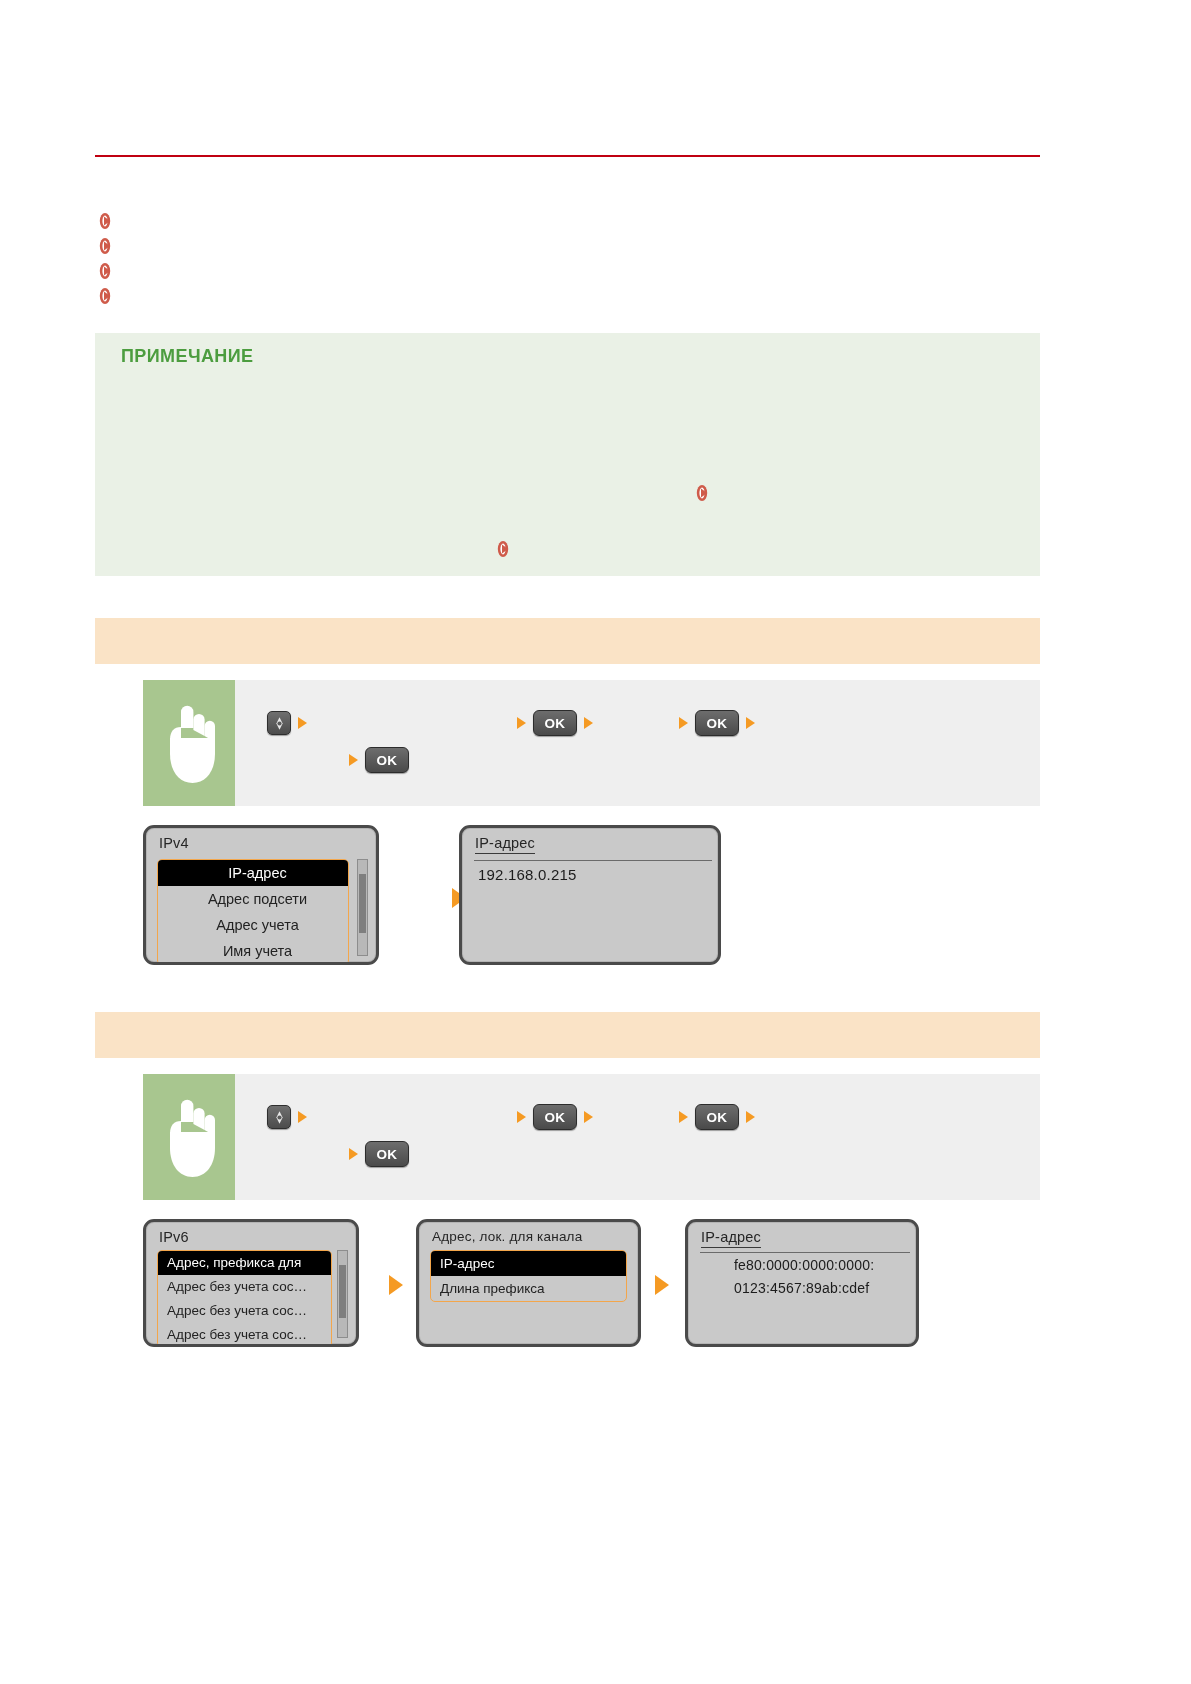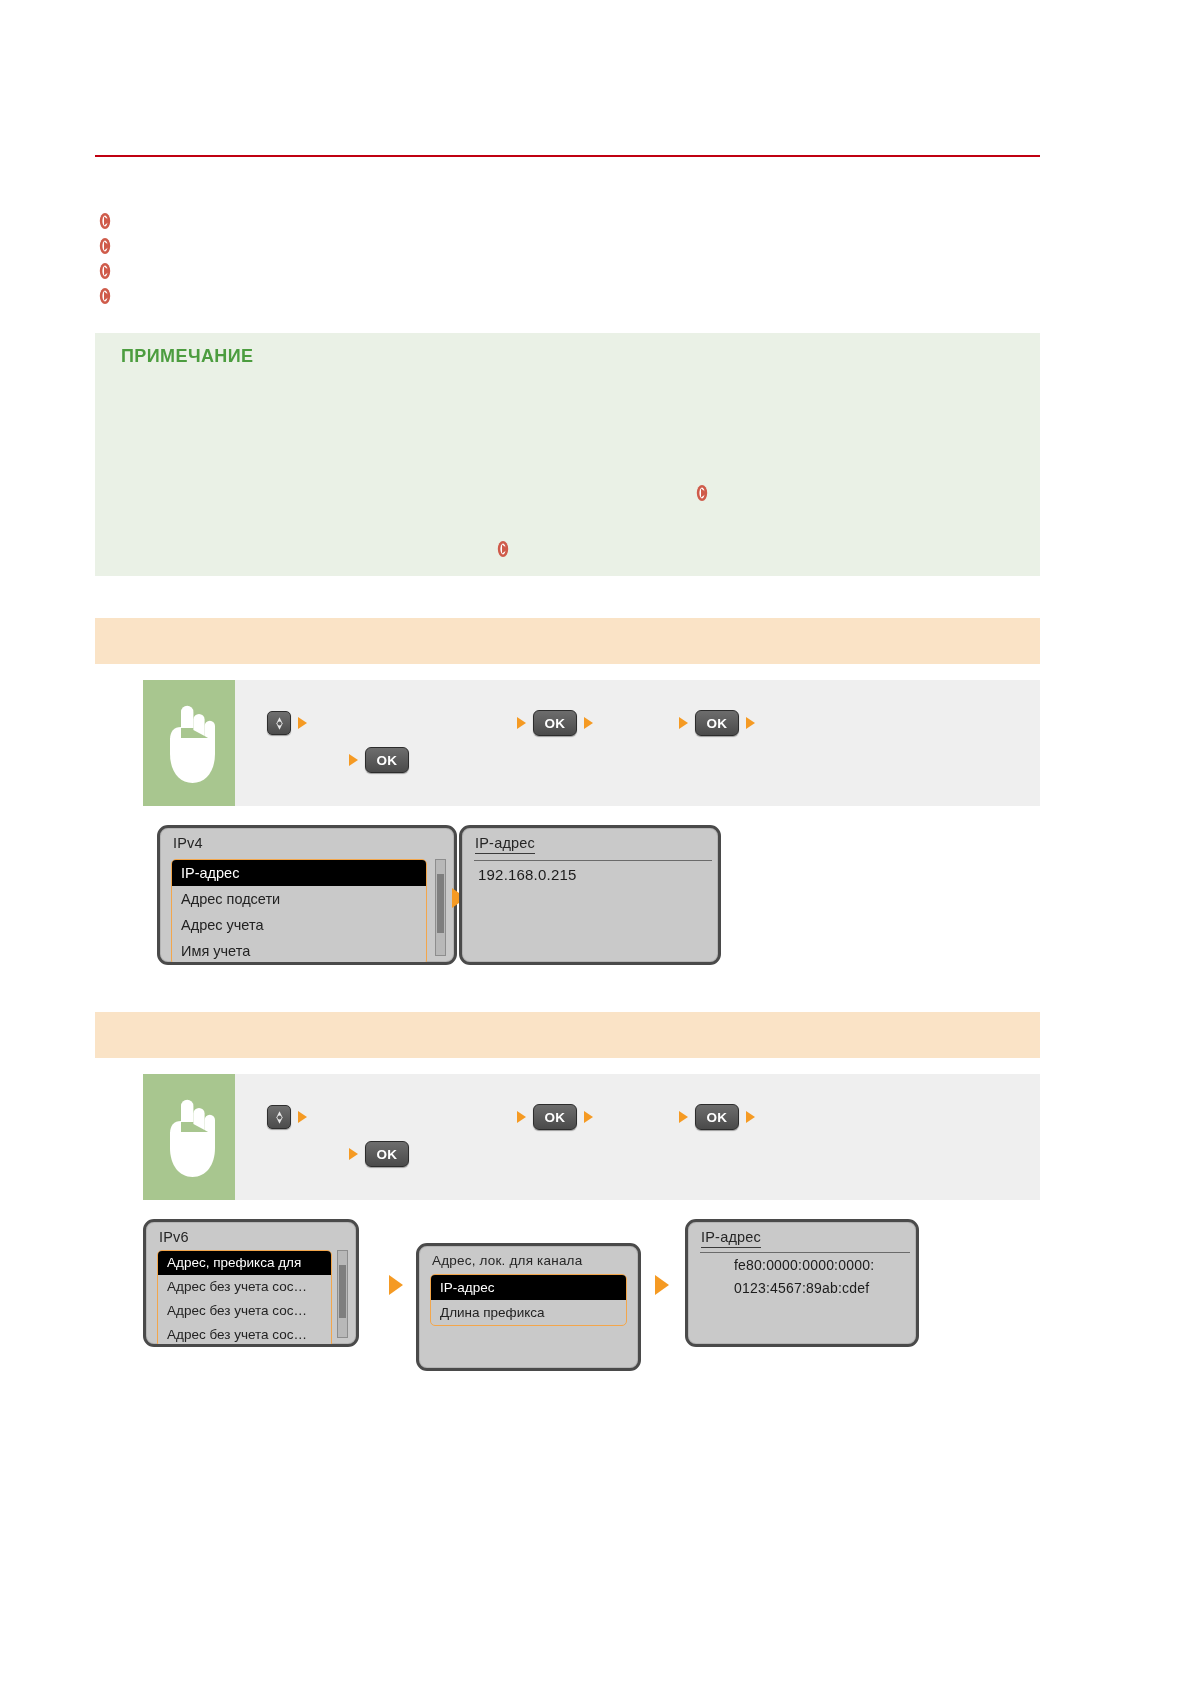--- a/index.html
+++ b/index.html
@@ -270,21 +270,21 @@
       </div>
 
       <div class="step-line" id="ipv4-line2">
         <span class="arrow-o"></span>
         <span class="btn-ok">OK</span>
       </div>
 
     </div>
   </div>
 
-  <div class="lcd" style="left:157px; top:825px; width:300px; height:140px;">
+  <div class="lcd" style="left:143px; top:825px; width:236px; height:140px;text-align:center;">
     <div class="lcd-title">IPv4</div>
     <div class="lcd-list" style="top:31px; right:27px;">
       <div class="lcd-item sel">IP-адрес</div>
       <div class="lcd-item">Адрес подсети</div>
       <div class="lcd-item">Адрес учета</div>
       <div class="lcd-item">Имя учета</div>
     </div>
     <div class="lcd-scroll" style="top:31px; bottom:6px;">
       <div class="thumb"></div>
     </div>
@@ -350,21 +350,21 @@
       <div class="lcd-item" style="height:24px;line-height:24px;font-size:13.5px;">Адрес без учета сос…</div>
       <div class="lcd-item" style="height:24px;line-height:24px;font-size:13.5px;">Адрес без учета сос…</div>
     </div>
     <div class="lcd-scroll" style="top:28px; bottom:6px;">
       <div class="thumb"></div>
     </div>
   </div>
 
   <div class="flow-arrow" style="left:389px; top:1275px;"></div>
 
-  <div class="lcd" style="left:416px; top:1219px; width:225px; height:128px;margin-top:24px;">
+  <div class="lcd" style="left:416px; top:1219px; width:225px; height:128px;">
     <div class="lcd-title" style="font-size:13.5px;">Адрес, лок. для канала</div>
     <div class="lcd-list" style="top:28px; right:11px;">
       <div class="lcd-item sel" style="height:25px;line-height:25px;font-size:13.5px;">IP-адрес</div>
       <div class="lcd-item" style="height:25px;line-height:25px;font-size:13.5px;">Длина префикса</div>
     </div>
   </div>
 
   <div class="flow-arrow" style="left:655px; top:1275px;"></div>
 
   <div class="lcd" style="left:685px; top:1219px; width:234px; height:128px;">

